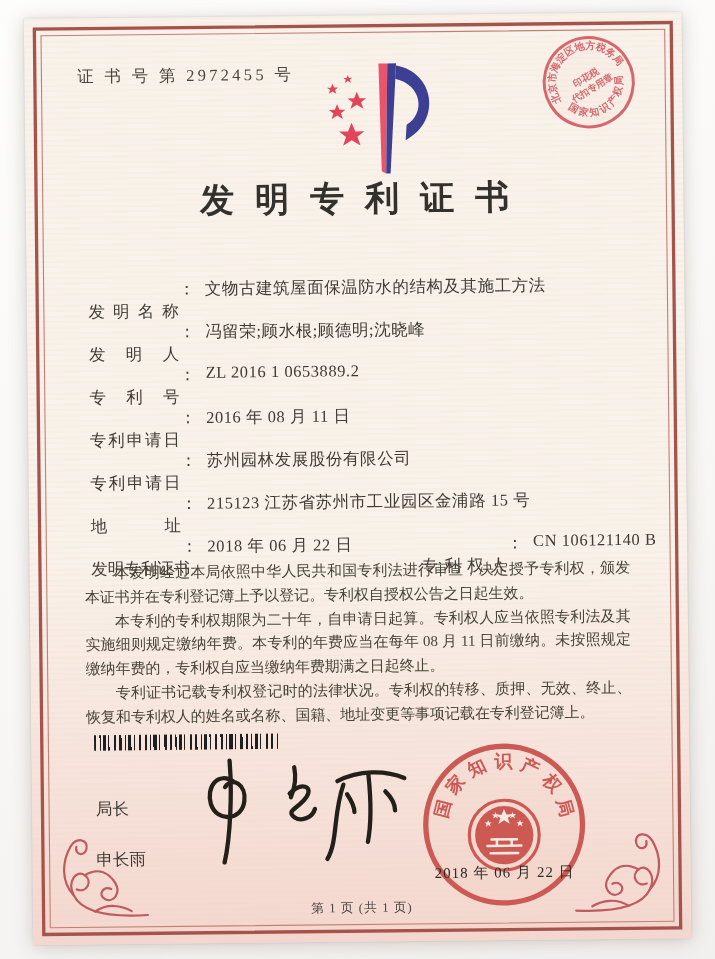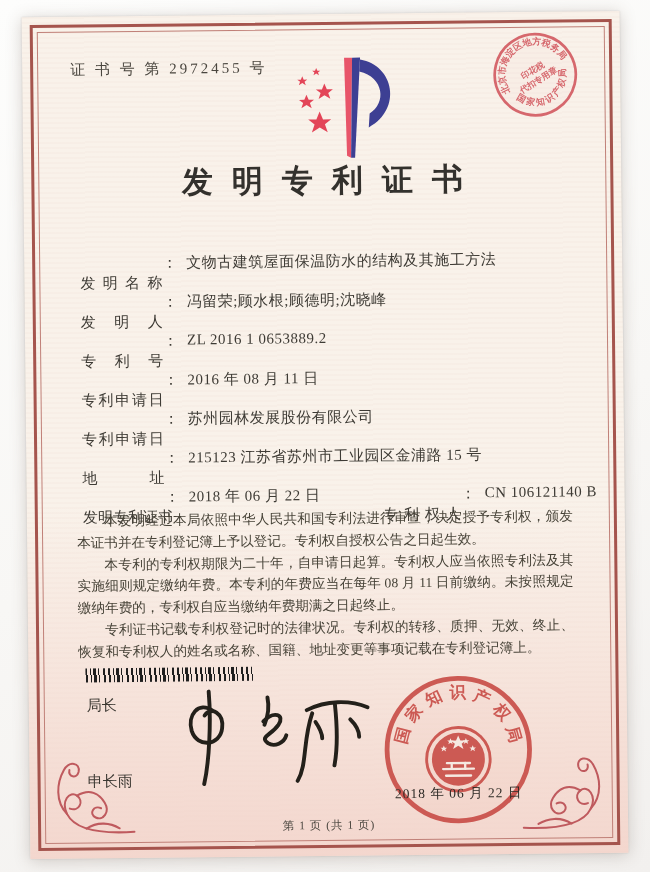--- a/index.html
+++ b/index.html
@@ -39,21 +39,21 @@
   .body-text p{margin:0;text-indent:2em;}
   .barcode{
     position:absolute;left:57px;top:652px;width:168px;height:14px;
     background-image:repeating-linear-gradient(90deg,
       #1f1f1f 0 2px,transparent 2px 5px,
       #1f1f1f 5px 6px,transparent 6px 8px,
       #1f1f1f 8px 11px,transparent 11px 13px,
       #1f1f1f 13px 14px,transparent 14px 18px,
       #1f1f1f 18px 20px,transparent 20px 23px);
   }
-  .sig-title{position:absolute;left:58px;top:680px;font-size:15px;color:#3c3933;font-family:"Liberation Sans","DejaVu Sans",sans-serif;}
+  .sig-title{position:absolute;left:58px;top:710px;font-size:15px;color:#3c3933;font-family:"Liberation Sans","DejaVu Sans",sans-serif;}
   .sig-name{position:absolute;left:58px;top:756px;font-size:15px;color:#3c3933;font-family:"Liberation Sans","DejaVu Sans",sans-serif;}
   .signature-svg{position:absolute;left:150px;top:672px;}
   .seal-svg{position:absolute;left:352px;top:660px;opacity:0.92;}
   .seal-date{position:absolute;left:352px;top:772px;width:154px;text-align:center;font-size:13.5px;letter-spacing:1px;color:#2e2b26;}
   .footer{position:absolute;left:0;right:0;top:804px;text-align:center;font-size:11.5px;letter-spacing:1px;color:#4a463f;}
   .logo-svg{position:absolute;left:250px;top:36px;}
   .tax-stamp-svg{position:absolute;left:468px;top:18px;transform:rotate(-31deg);opacity:0.85;}
   .flourish{position:absolute;bottom:17px;}
   .flourish.left{left:16px;}
   .flourish.right{right:16px;transform:scaleX(-1);}

